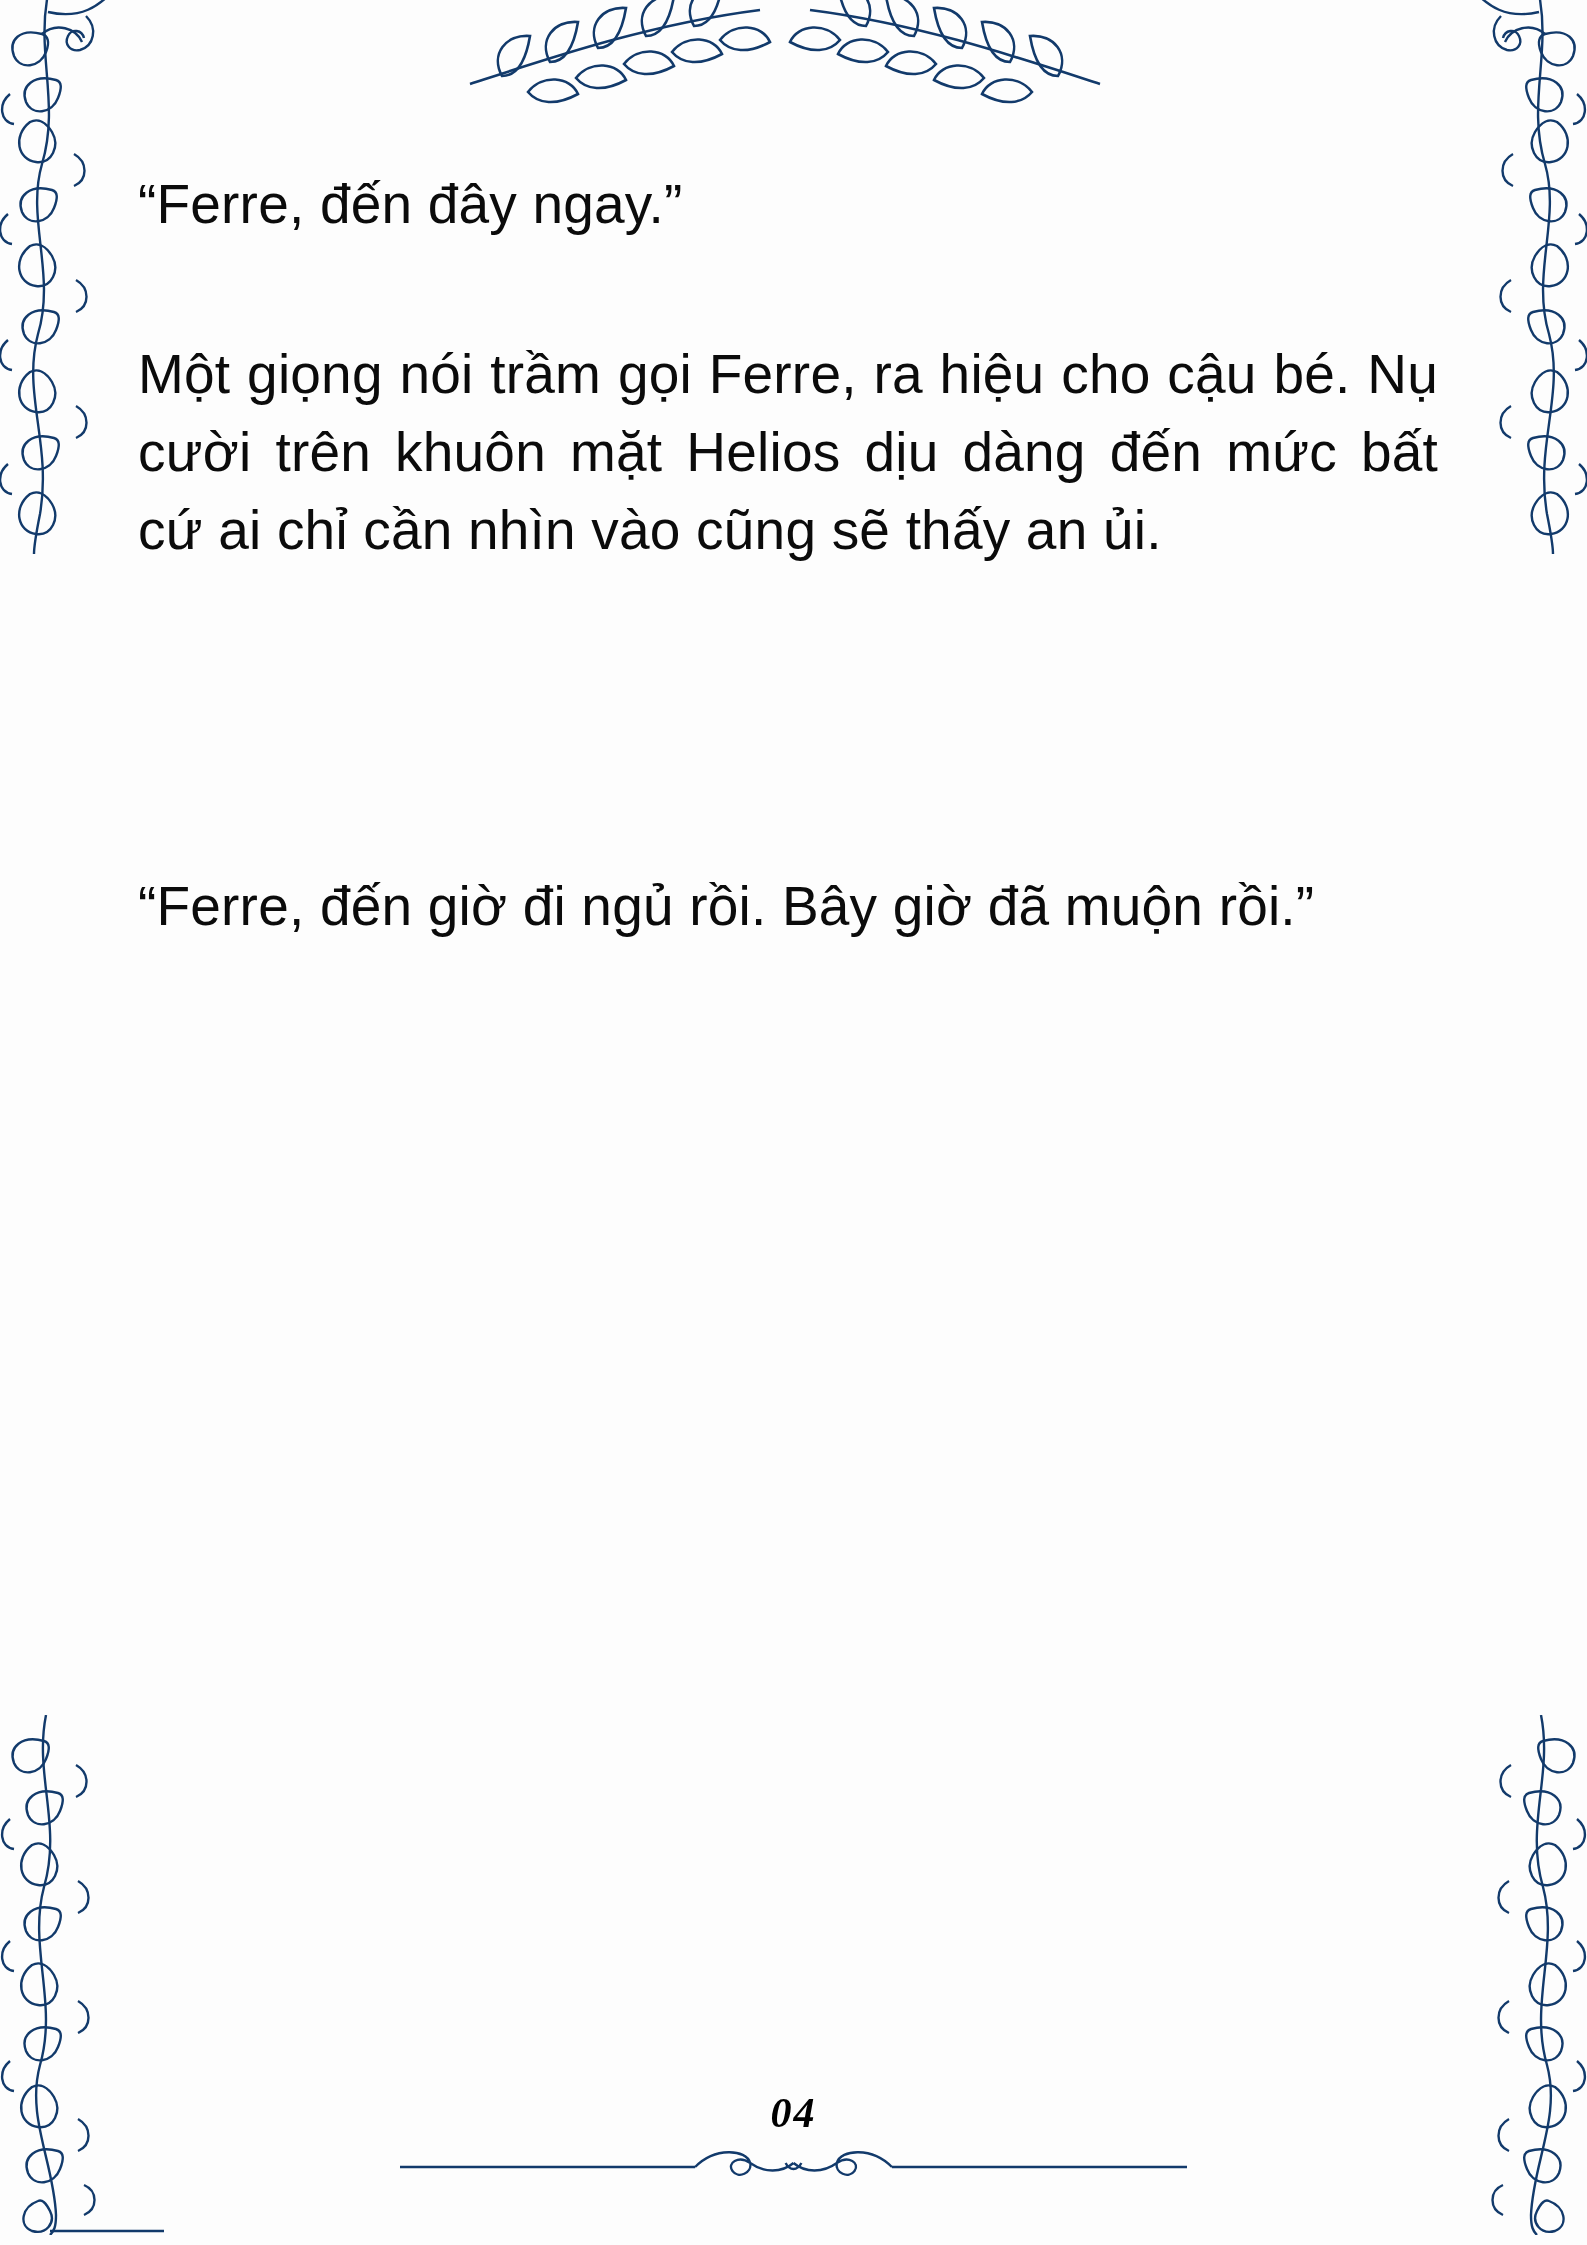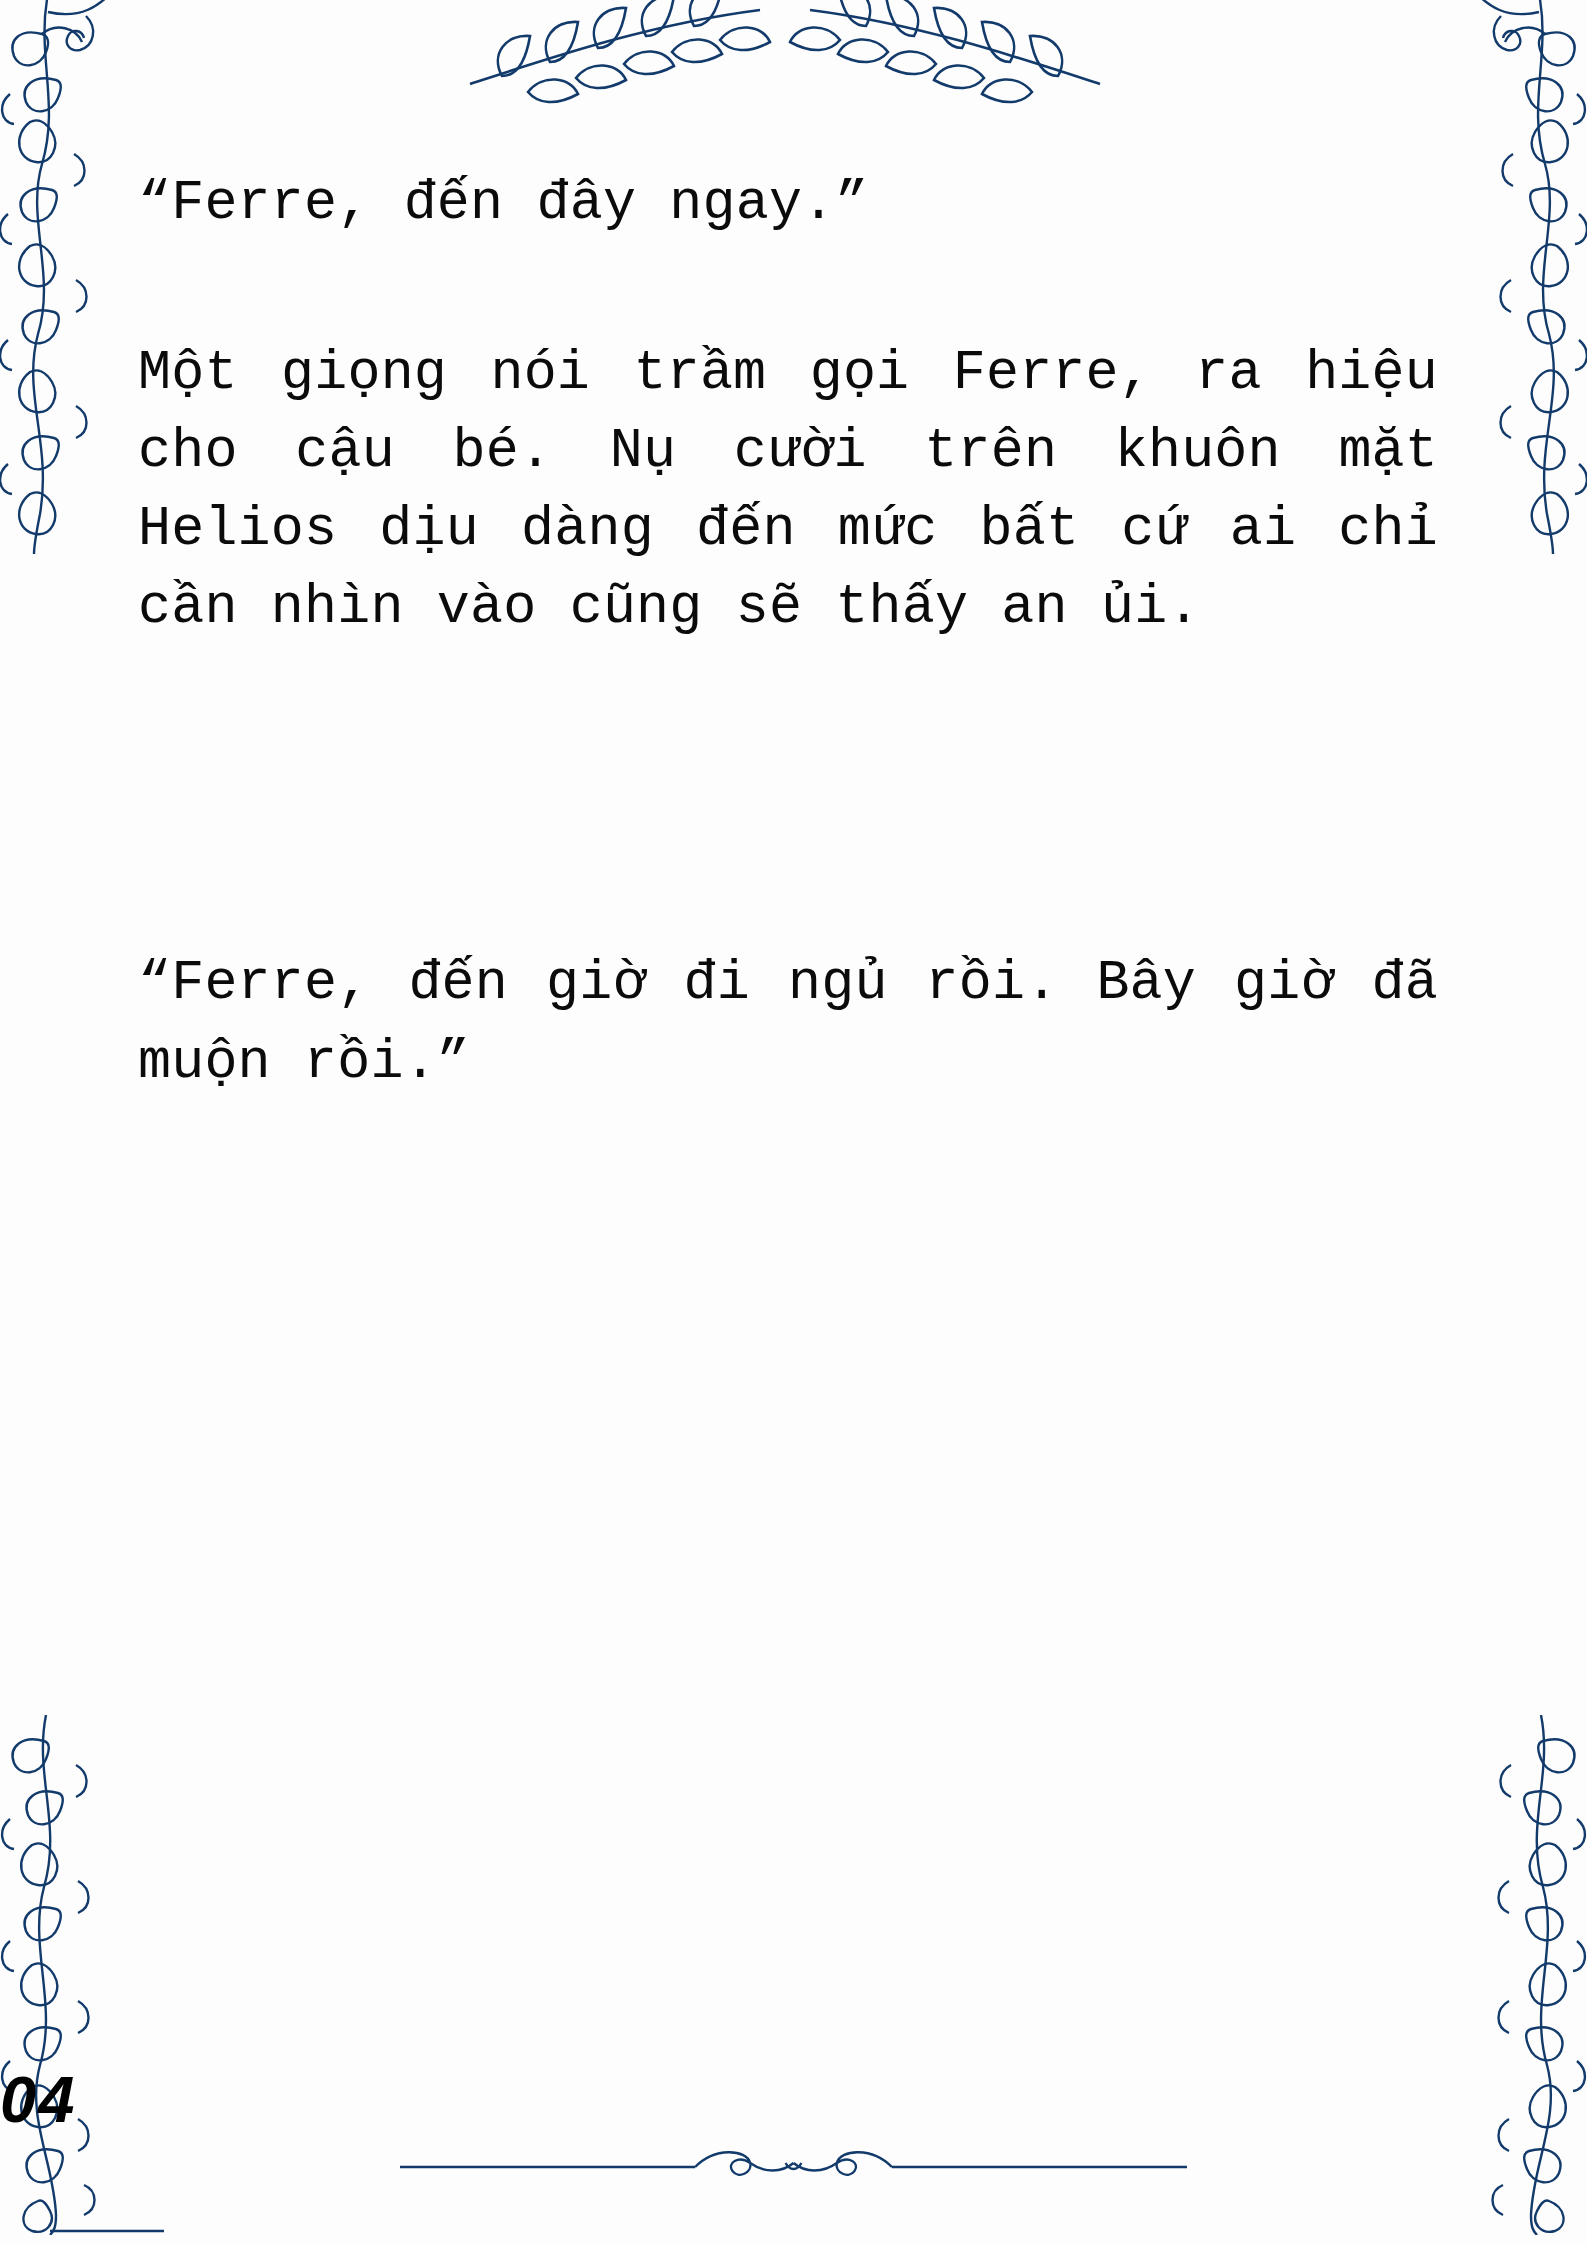--- a/index.html
+++ b/index.html
@@ -55,45 +55,45 @@
   
   .content {
     position: absolute;
     left: 138px;
     top: 165px;
     width: 1300px;
   }
 
   .para {
     color: #0b0b0b;
-    font-family: Liberation Mono, monospace;
+    font-family: Liberation Sans, sans-serif;
     font-size: 55px;
     line-height: 1.42;
     text-align: justify;
     text-justify: inter-word;
     margin: 0 0 6px 0;
     letter-spacing: 0.2px;
   }
   .para.last-line-left { text-align-last: left; }
 
   .gap-lg { height: 86px; }
   .gap-md { height: 56px; }
   .gap-xl { height: 118px; }
 
   
   .page-number {
     position: absolute;
     left: 0;
     right: 0;
     bottom: 108px;
-    text-align: left;
-    font-family: Liberation Sans, sans-serif;
+    text-align: center;
+    font-family: Liberation Serif, serif;
     font-weight: bold;
     font-style: italic;
-    font-size: 65px;
+    font-size: 42px;
     color: #000000;
     letter-spacing: 2px;
   }
 </style>
 </head>
 <body>
 
 <div class="page">
 
   <div class="ornament orn-top-left">

